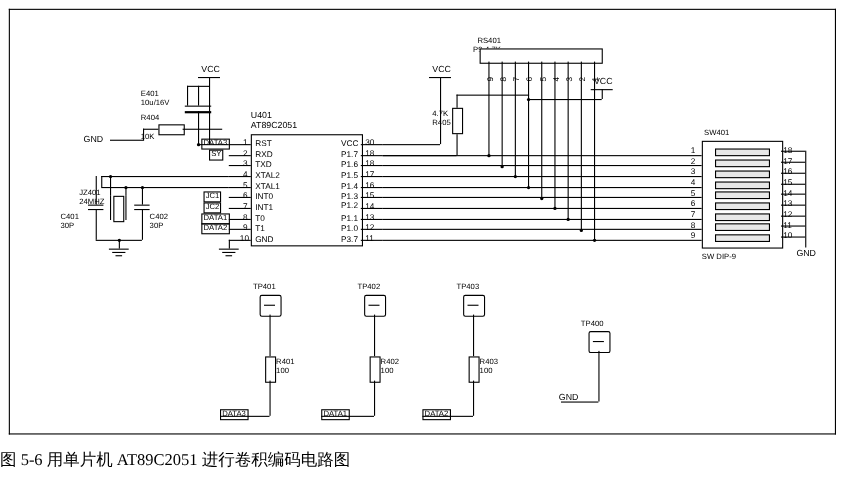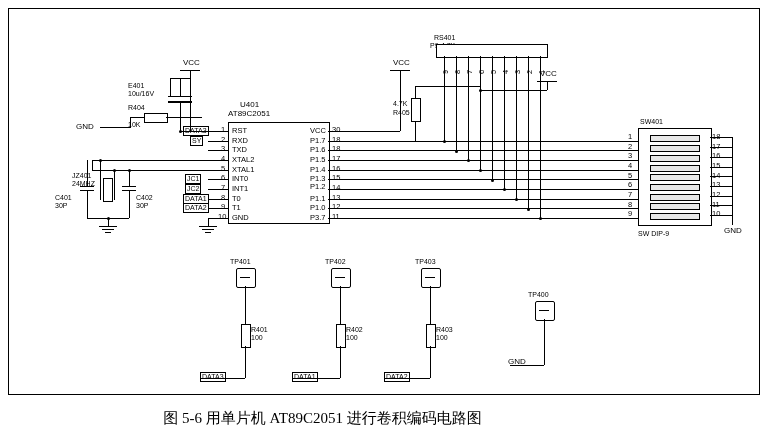--- a/index.html
+++ b/index.html
@@ -5,37 +5,37 @@
   html,body{margin:0;padding:0;background:#ffffff;}
   body{width:768px;height:440px;font-family:"Liberation Serif",serif;color:#000;}
   #root{position:relative;width:768px;height:440px;overflow:hidden;}
   .ln{position:absolute;background:#000;}
   .h{height:1px;}
   .v{width:1px;}
   .lbl{position:absolute;font-family:"Liberation Sans",sans-serif;font-size:8px;line-height:9px;white-space:pre;color:#000;}
   .tiny{font-size:7px;line-height:8px;}
   .box{position:absolute;border:1px solid #000;background:#fff;}
   .rot{transform-origin:0 0;transform:rotate(-90deg);}
-  .caption{position:absolute;left:0;width:645px;text-align:center;font-family:"Liberation Serif",serif;font-size:15px;}
+  .caption{position:absolute;left:0;width:645px;font-family:"Liberation Serif",serif;font-size:15px;}
   .pin{position:absolute;font-family:"Liberation Sans",sans-serif;font-size:7.5px;line-height:8px;}
   .dot{position:absolute;width:3px;height:3px;background:#000;border-radius:50%;}
   .tp{position:absolute;border:1px solid #000;background:#fff;border-radius:2px;}
 </style>
 </head>
 <body>
 
 <div id="root">
 
   <div class="ln h" style="left:8px;top:8px;width:752px;"></div>
   <div class="ln h" style="left:8px;top:394px;width:752px;"></div>
   <div class="ln v" style="left:8px;top:8px;height:387px;"></div>
   <div class="ln v" style="left:759px;top:8px;height:387px;"></div>
 
   <div class="box" style="left:228px;top:122px;width:100px;height:100px;"></div>
-  <div class="lbl" style="left:240px;top:100px;">U401</div>
+  <div class="lbl" style="left:228px;top:100px;">U401</div>
   <div class="lbl" style="left:228px;top:109px;">AT89C2051</div>
 
   <div class="pin" style="left:232px;top:127px;">RST</div>
   <div class="pin" style="left:232px;top:137px;">RXD</div>
   <div class="pin" style="left:232px;top:146px;">TXD</div>
   <div class="pin" style="left:232px;top:156px;">XTAL2</div>
   <div class="pin" style="left:232px;top:166px;">XTAL1</div>
   <div class="pin" style="left:232px;top:175px;">INT0</div>
   <div class="pin" style="left:232px;top:185px;">INT1</div>
   <div class="pin" style="left:232px;top:195px;">T0</div>

